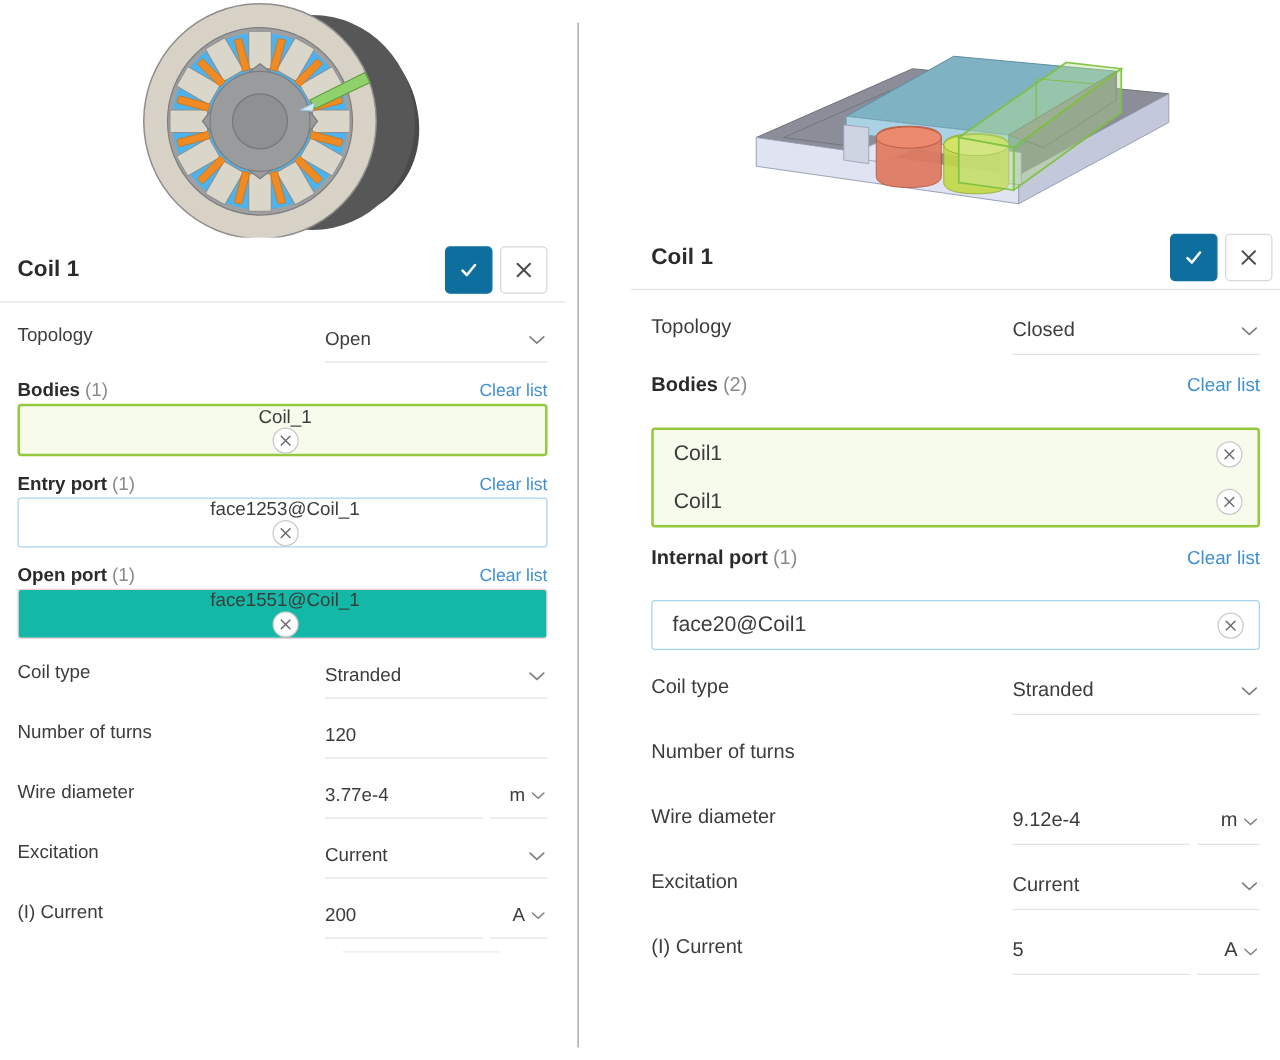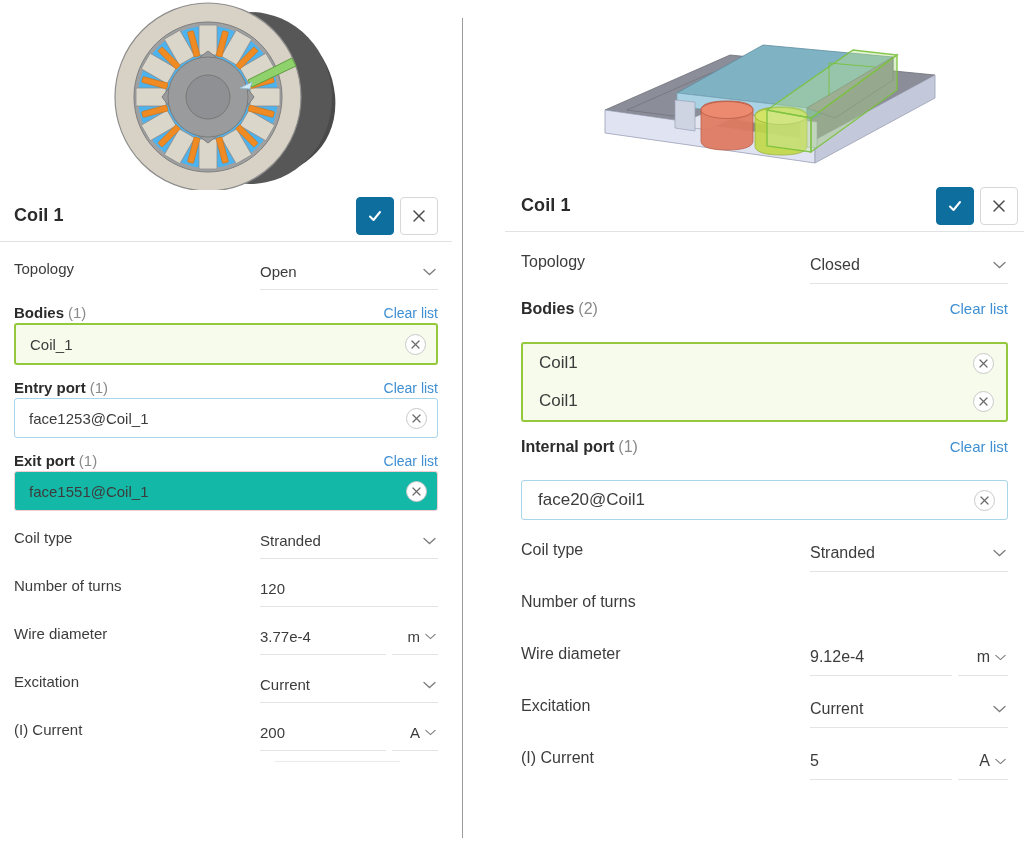--- a/index.html
+++ b/index.html
@@ -124,21 +124,21 @@
     background:#ffffff;border:1px solid #d8d8d8;
   }
   .list-box.green{border:2px solid #94c83d;background:#f6fbec;}
   .list-box.blue{border:1px solid #a8d5ea;background:#ffffff;}
   .list-box.pink{border:1px solid #f6ccd3;background:#14b8a6;}
 
   .list-item{
     display:flex;align-items:center;justify-content:space-between;
     box-sizing:border-box;
   }
-  .left .list-item{height:38px;padding:0 10px 0 14px;}
+  .left .list-item{height:38px;padding:0 10px 0 14px;flex-direction:column;}
   .right .list-item{height:38px;padding:0 12px 0 16px;}
   .list-item .txt{font-size:15px;color:#3c3c3c;}
   .right .list-item .txt{font-size:17px;}
 
   .xcircle{
     width:19px;height:19px;border-radius:50%;
     border:1px solid #c9c9c9;background:#fff;
     display:flex;align-items:center;justify-content:center;
     flex:0 0 auto;
   }
@@ -330,21 +330,21 @@
                   <line x1="8" y1="1" x2="1" y2="8"></line>
                 </svg>
             </span>
           </div>
         </div>
       </div>
 
       <div class="list-section">
         <div class="list-head">
           <div class="list-title">
-            <span>Exit port</span><span class="list-count">(1)</span>
+            <span>Open port</span><span class="list-count">(1)</span>
           </div>
           <div class="clear-link">Clear list</div>
         </div>
         <div class="list-box pink">
           <div class="list-item">
             <span class="txt">face1551@Coil_1</span>
             <span class="xcircle">
               <svg width="9" height="9" viewBox="0 0 9 9" fill="none" stroke-width="1.2" stroke-linecap="round">
                   <line x1="1" y1="1" x2="8" y2="8"></line>
                   <line x1="8" y1="1" x2="1" y2="8"></line>

